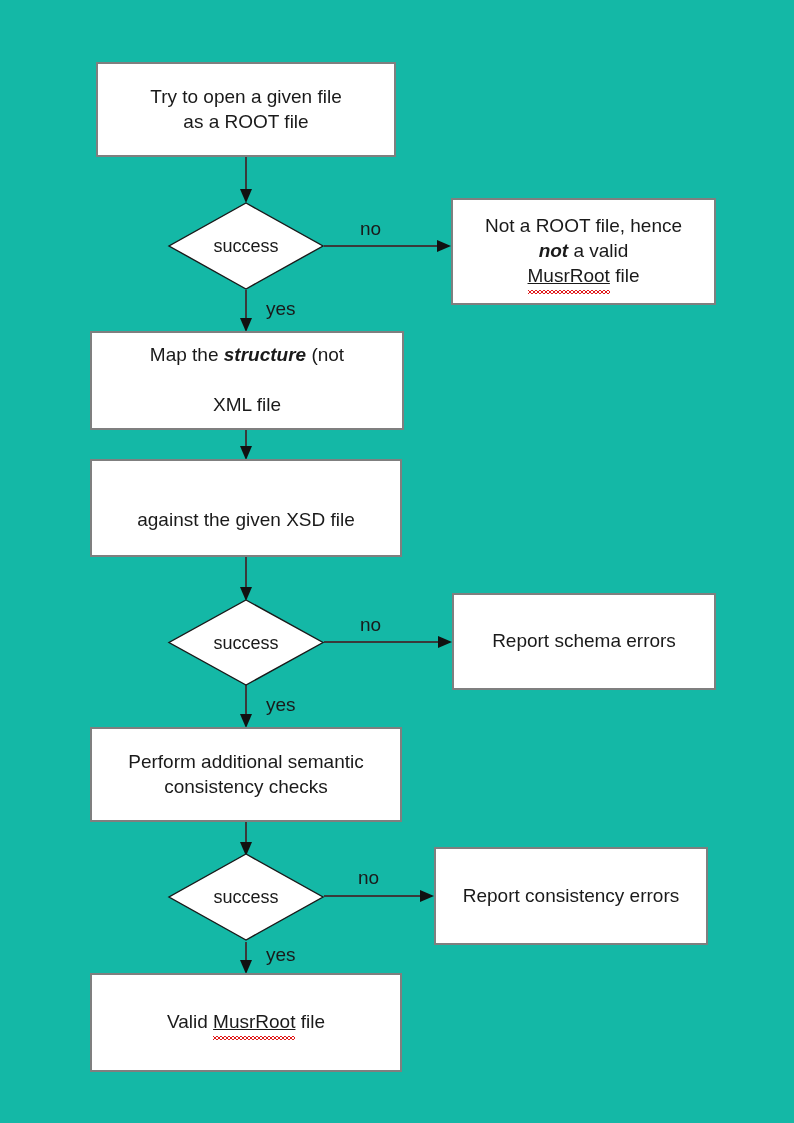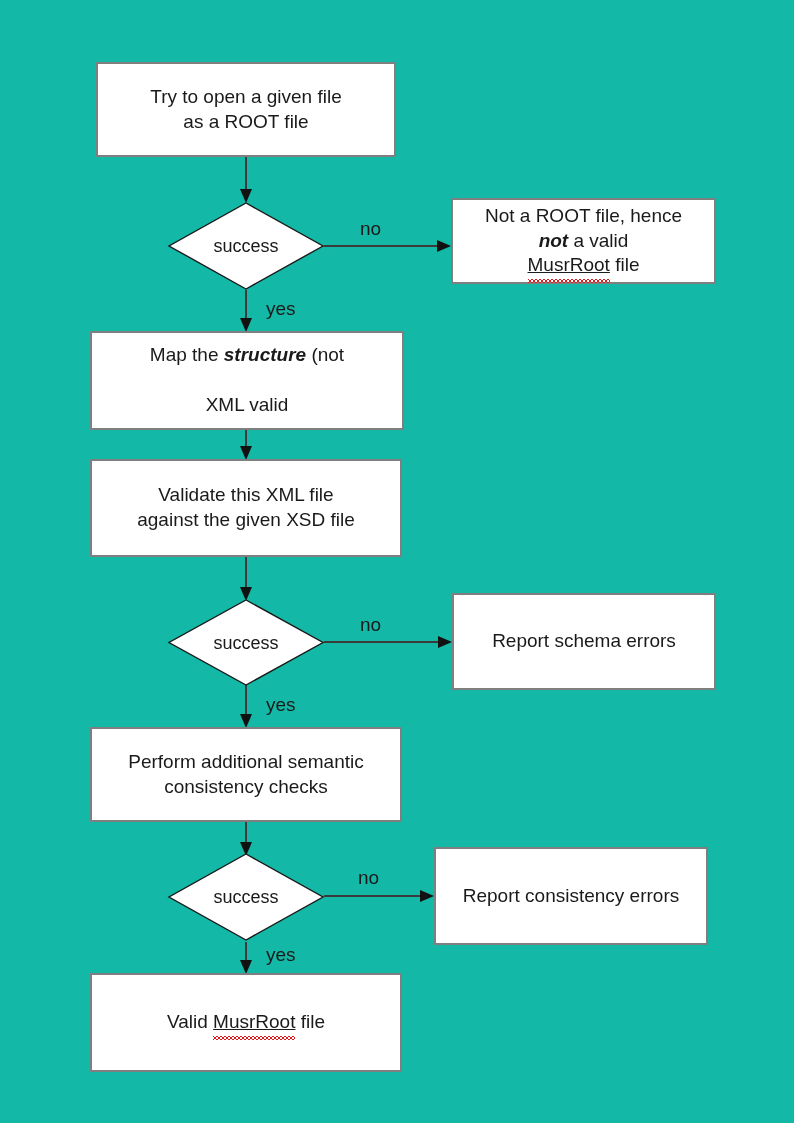--- a/index.html
+++ b/index.html
@@ -157,39 +157,39 @@
     </span>
   </div>
 
   <div class="diamond-wrap" style="left:168px; top:202px; width:156px; height:88px;">
     <svg width="156" height="88" viewBox="0 0 156 88">
       <polygon points="78,1 155,44 78,87 1,44" fill="#ffffff" stroke="#1a1a1a" stroke-width="1.4"></polygon>
     </svg>
     <span class="diamond-label">success</span>
   </div>
 
-  <div class="node-box" style="left:451px; top:198px; width:265px; height:86px;">
+  <div class="node-box" style="left:451px; top:198px; width:265px; height:107px;">
     <span class="txt">
       <span>Not a ROOT file, hence</span><br>
       <span class="bi">not</span><span> a valid</span><br>
       <span class="spell">MusrRoot</span><span> file</span>
     </span>
   </div>
 
   <div class="node-box" style="left:90px; top:331px; width:314px; height:99px;">
     <span class="txt">
       <span>Map the </span><span class="bi">structure</span><span> (not</span><br>
       <br>
-      <span>XML valid</span>
+      <span>XML file</span>
     </span>
   </div>
 
   <div class="node-box" style="left:90px; top:459px; width:312px; height:98px;">
     <span class="txt">
-      <span>Validate this XML file</span><br>
+      <br>
       <span>against the given XSD file</span>
     </span>
   </div>
 
   <div class="diamond-wrap" style="left:168px; top:599px; width:156px; height:87px;">
     <svg width="156" height="87" viewBox="0 0 156 87">
       <polygon points="78,1 155,43.5 78,86 1,43.5" fill="#ffffff" stroke="#1a1a1a" stroke-width="1.4"></polygon>
     </svg>
     <span class="diamond-label">success</span>
   </div>

